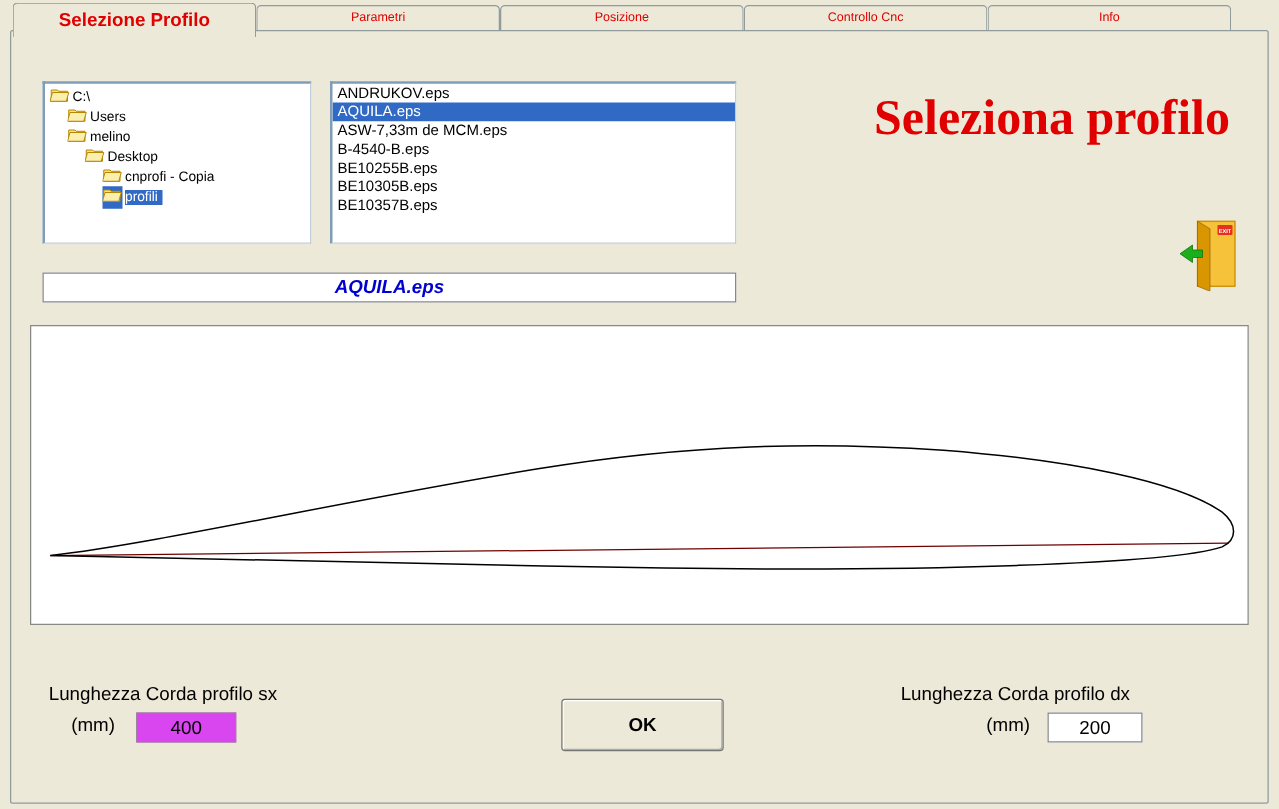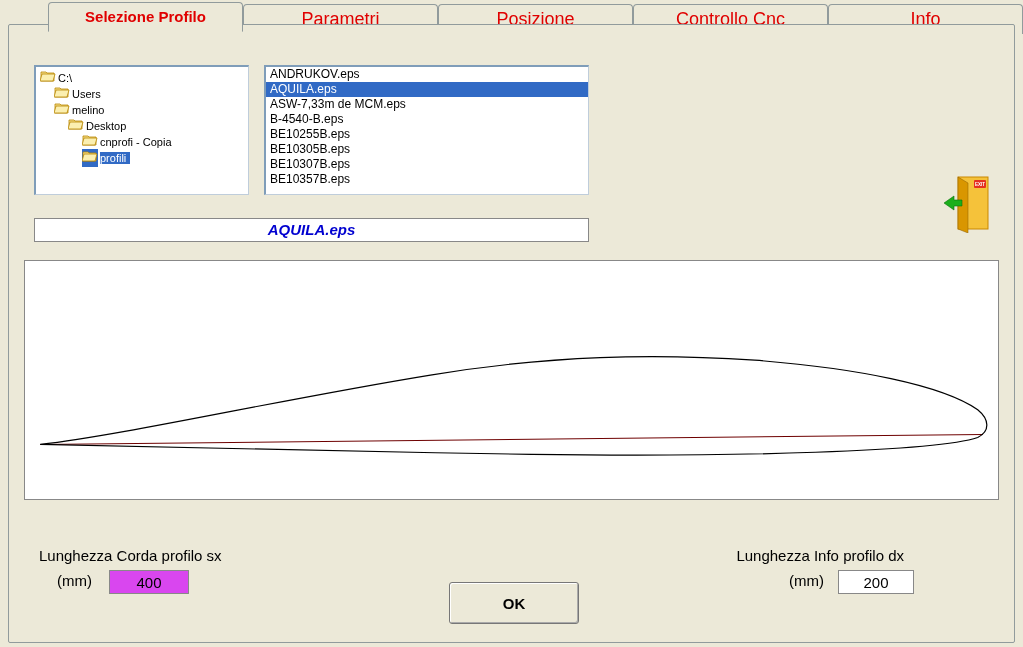--- a/index.html
+++ b/index.html
@@ -14,32 +14,31 @@
     overflow: hidden;
     position: relative;
   }
 
   
   .tabbar {
     display: flex;
     padding-left: 10px;
     padding-top: 2px;
     gap: 0;
-    justify-content: flex-end;
   }
   .tab {
     background: #ECE9D8;
     border: 1px solid #919B9C;
     border-bottom: none;
     border-radius: 4px 4px 0 0;
     padding: 4px 0 4px 0;
     min-width: 195px;
     text-align: center;
     color: #E00000;
-    font-size: 18px;
+    font-size: 10px;
     position: relative;
     margin-right: 0px;
     cursor: pointer;
   }
   .tab.inactive {
     top: 2px;
     border-bottom: none;
   }
   .tab.active {
     font-weight: bold;
@@ -213,21 +212,20 @@
     position: absolute;
     left: 440px; top: 12px;
     width: 130px; height: 42px;
     background: #ECE9D8;
     border: 1px solid #777;
     border-radius: 3px;
     box-shadow: inset 1px 1px 0 #fff, inset -1px -1px 0 #aaa;
     font-weight: bold;
     font-size: 15px;
     cursor: pointer;
-    margin-top: 23px;
   }
 
   ::-webkit-scrollbar { width: 16px; background:#ECE9D8;}
   ::-webkit-scrollbar-thumb { background:#C8C8C8; border:1px solid #888;}
 </style>
 </head>
 <body>
 
 <div class="tabbar" id="tabbar">
     <div class="tab active">Selezione Profilo</div>
@@ -266,24 +264,24 @@
           </svg></span><span class="lbl">profili</span></div>
     </div>
 
   <div class="filelist" id="filelist">
       <div class="file-row">ANDRUKOV.eps</div>
       <div class="file-row selected">AQUILA.eps</div>
       <div class="file-row">ASW-7,33m de MCM.eps</div>
       <div class="file-row">B-4540-B.eps</div>
       <div class="file-row">BE10255B.eps</div>
       <div class="file-row">BE10305B.eps</div>
-      <div class="file-row">BE10307B.eps</div>
       <div class="file-row">BE10357B.eps</div>
     </div>
 
+  <div class="bigtitle">Seleziona profilo</div>
 
   <div class="selectedfile">AQUILA.eps</div>
 
   <div class="exitbtn">
     <svg width="50" height="58" viewBox="0 0 50 58">
       <rect x="14" y="2" width="30" height="52" fill="#F5C23A" stroke="#C98800" stroke-width="1"></rect>
       <polygon points="14,2 24,8 24,58 14,54" fill="#D99600" stroke="#8A5C00" stroke-width="0.5"></polygon>
       <rect x="30" y="5" width="12" height="8" rx="1" fill="#E53020"></rect>
       <text x="36" y="11" font-size="4.5" font-family="Arial" fill="#fff" text-anchor="middle" font-weight="bold">EXIT</text>
       <polygon points="0,28 10,21 10,25 18,25 18,31 10,31 10,35" fill="#1BAF1B" stroke="#0E6E0E" stroke-width="0.6"></polygon>
@@ -305,18 +303,18 @@
     </svg>
   </div>
 
   <div class="bottomrow">
     <div class="labelsx">Lunghezza Corda profilo sx</div>
     <div class="mm-sx">(mm)</div>
     <input class="fieldsx" type="text" value="400" style="">
 
     <button class="okbtn">OK</button>
 
-    <div class="labeldx">Lunghezza Info profilo dx</div>
+    <div class="labeldx">Lunghezza Corda profilo dx</div>
     <div class="mm-dx">(mm)</div>
     <input class="fielddx" type="text" value="200" style="">
   </div>
 
 </div>
 
 </body></html>

